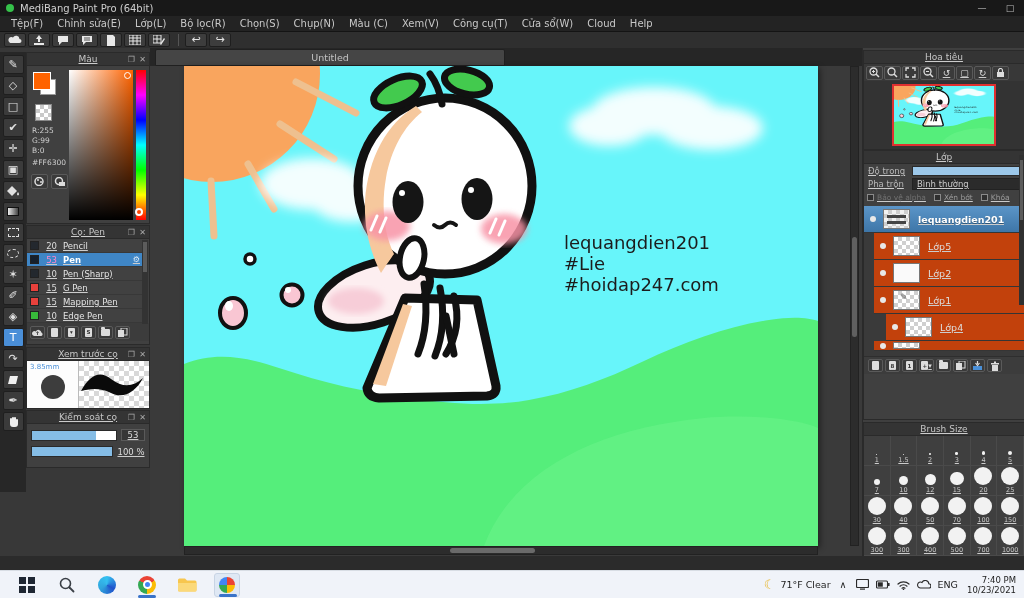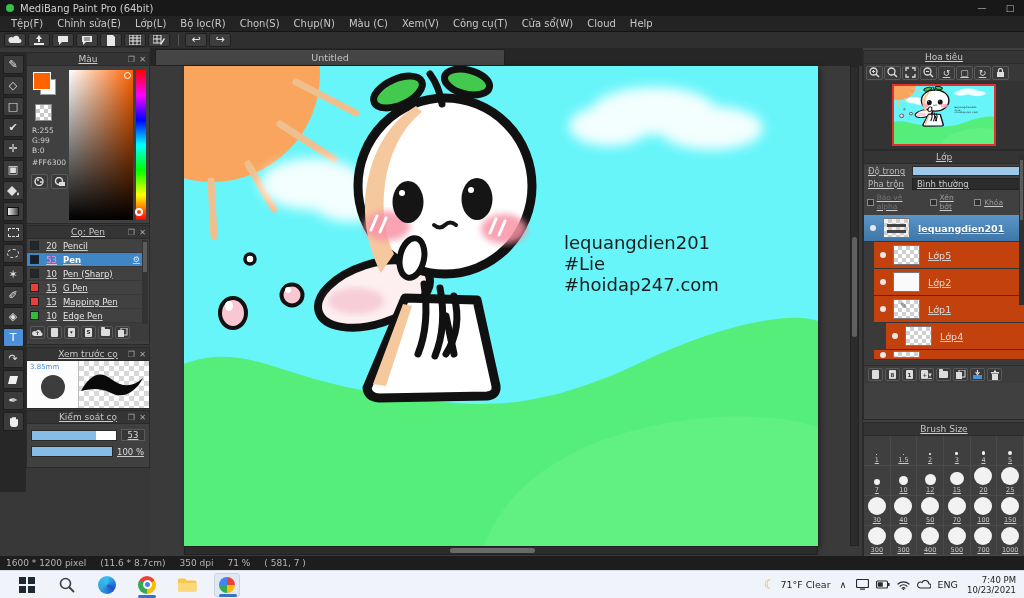--- a/index.html
+++ b/index.html
@@ -83,21 +83,21 @@
 #pv-size .mm { position:absolute; left:3px; top:2px; color:#4a90d8; font-size:7px; }
 #pv-size .dot { position:absolute; left:50%; top:55%; transform:translate(-50%,-50%); width:24px; height:24px; border-radius:50%; background:#3d3d3d; }
 #pv-stroke { flex:1; background:#fff conic-gradient(#d8d8d8 25%,#fff 0 50%,#d8d8d8 0 75%,#fff 0); background-size:10px 10px; }
 #pv-stroke svg { display:block; }
 
 #control-panel { position:absolute; left:0; top:358px; width:124px; height:58px; }
 .slider-row { display:flex; align-items:center; margin:5px 4px 0 4px; }
 .slider-track { height:11px; background:#fff; position:relative; flex:1; border:1px solid #2a2a2a; }
 .slider-fill { position:absolute; left:0; top:0; bottom:0; background:#85bde6; }
 .slider-val-box { width:24px; height:12px; background:#373737; border:1px solid #5a5a5a; color:#ddd; font-size:8.5px; text-align:center; line-height:11px; margin-left:4px; }
-.slider-val-text { color:#ddd; font-size:8.5px; margin-left:4px; width:28px; }
+.slider-val-text { color:#ddd; font-size:8.5px; margin-left:4px; width:28px;text-align:center; }
 
 
 #canvas-region { position:absolute; left:150px; top:0; width:712px; height:508px; background:#3a3a3a; }
 #tabbar { position:absolute; left:0; top:0; width:712px; height:18px; background:#262626; }
 #tab { position:absolute; left:5px; top:1px; width:350px; height:17px; background:#454545; border:1px solid #202020; color:#c2c2c2; text-align:center; line-height:16px; font-size:9.5px; border-radius:2px 2px 0 0; }
 #canvas-wrap { position:absolute; left:34px; top:18px; width:634px; height:480px; box-shadow:2px 2px 6px rgba(0,0,0,.45); }
 #canvas-wrap svg { display:block; }
 #v-scroll { position:absolute; right:3px; top:18px; width:9px; height:480px; background:#2c2c2c; border:1px solid #222; }
 #v-scroll .thumb { position:absolute; left:1px; top:170px; width:5px; height:100px; background:#606060; border-radius:3px; }
 #h-scroll { position:absolute; left:34px; top:498px; width:634px; height:9px; background:#2c2c2c; border:1px solid #222; }
@@ -584,21 +584,21 @@
         </div>
         <div id="check-row">
           <span class="chk dim">
               <span class="box"></span>
               <span class="lbl">Bảo vệ alpha</span>
             </span>
           <span class="chk">
               <span class="box"></span>
               <span class="lbl">Xén bớt</span>
             </span>
-          <span class="chk" style="margin-right:18px">
+          <span class="chk" style="margin-right:11px">
               <span class="box"></span>
               <span class="lbl">Khóa</span>
             </span>
         </div>
         <div id="layer-list">
             <div class="layer-row selected">
               <span class="eye-dot"></span>
               <span class="layer-thumb text"></span>
               <span class="layer-name">lequangdien201</span>
             </div>
@@ -765,27 +765,20 @@
             </div>
             <div class="size-cell">
               <div class="size-dot" style="width: 18px; height: 18px;"></div>
               <div class="size-num">1000</div>
             </div>
           </div>
       </div>
     </div>
   </div>
 
-  <div id="statusbar">
-    <span>1600 * 1200 pixel</span>
-    <span>(11.6 * 8.7cm)</span>
-    <span>350 dpi</span>
-    <span>71 %</span>
-    <span>( 581, 7 )</span>
-  </div>
 
   <div id="taskbar">
     <span class="tk-btn">
         <svg width="16" height="16">
           <rect x="0" y="0" width="7" height="7" fill="#1f2733"></rect>
           <rect x="9" y="0" width="7" height="7" fill="#1f2733"></rect>
           <rect x="0" y="9" width="7" height="7" fill="#1f2733"></rect>
           <rect x="9" y="9" width="7" height="7" fill="#1f2733"></rect>
         </svg>
       </span>

